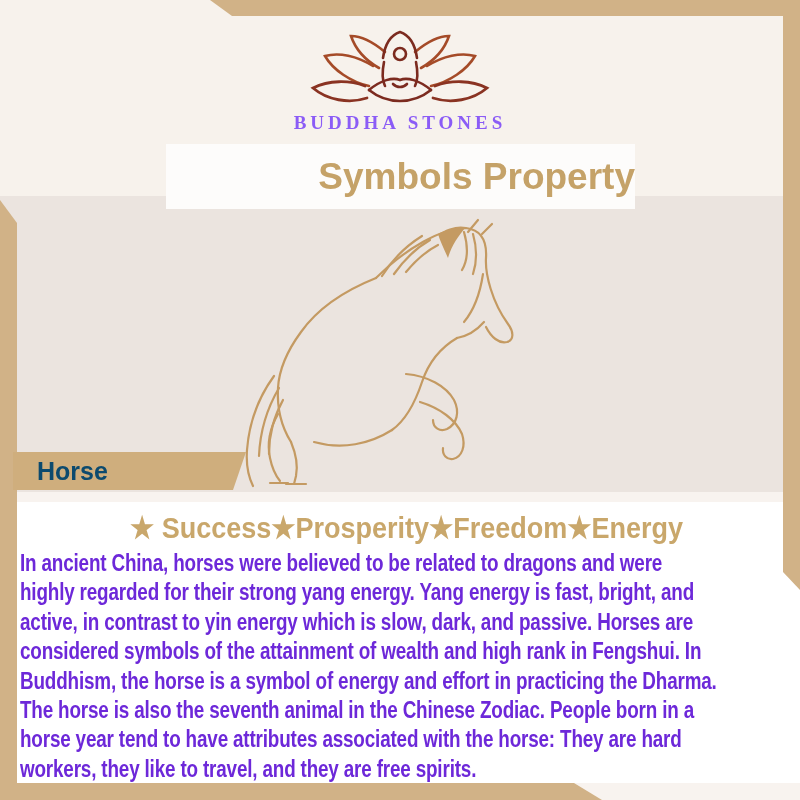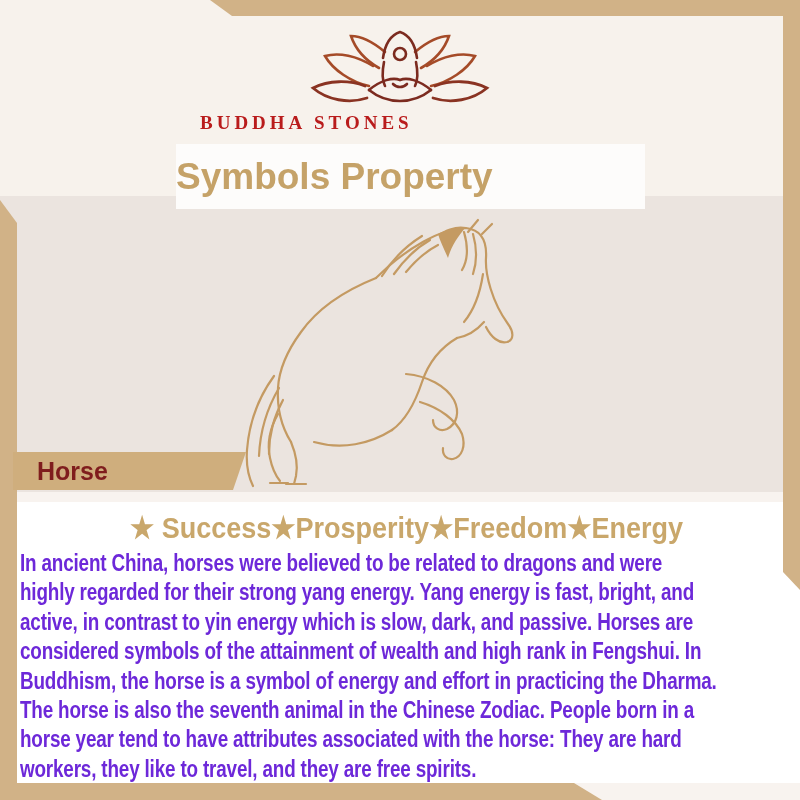--- a/index.html
+++ b/index.html
@@ -18,34 +18,34 @@
   .band-top{left:210px;top:0;width:590px;height:16px;background:#d1b287;
     clip-path:polygon(0 0,100% 0,100% 100%,22px 100%);}
   .strip-right{left:783px;top:0;width:17px;height:590px;background:#d1b287;
     clip-path:polygon(0 0,100% 0,100% 100%,0 calc(100% - 18px));}
   .strip-left{left:0;top:200px;width:17px;height:600px;background:#d1b287;
     clip-path:polygon(0 0,100% 23px,100% 100%,0 100%);}
   .band-bottom{left:0;top:783px;width:602px;height:17px;background:#d1b287;
     clip-path:polygon(0 0,574px 0,100% 100%,0 100%);}
   
   .logo-svg{left:305px;top:26px;width:190px;height:84px;}
-  .brand-name{left:200px;top:112px;width:400px;
+  .brand-name{left:200px;top:112px;width:400px;text-align:center;
     font-family:"Liberation Serif",serif;font-size:19px;font-weight:600;
-    letter-spacing:4px;color:#b91c1c;}
+    letter-spacing:4px;color:#8b5cf6;}
   
-  .heading-box{left:176px;top:144px;width:469px;height:65px;background:#fdfcfb;
-    display:flex;align-items:center;justify-content:flex-start;}
+  .heading-box{left:166px;top:144px;width:469px;height:65px;background:#fdfcfb;
+    display:flex;align-items:center;justify-content:flex-end;}
   .heading-text{font-size:37px;font-weight:700;color:#c5a268;letter-spacing:0;}
   
   .horse-svg{left:230px;top:218px;width:310px;height:272px;}
   
   .zodiac-banner{left:13px;top:452px;width:233px;height:38px;background:#cfae7d;
     clip-path:polygon(0 0,100% 0,calc(100% - 13px) 100%,0 100%);
     display:flex;align-items:center;}
-  .zodiac-label{font-size:25px;font-weight:700;color:#7f1d1d;padding-left:24px;}
+  .zodiac-label{font-size:25px;font-weight:700;color:#0c4a6e;padding-left:24px;}
   
   .traits-line{left:13px;top:510px;width:787px;text-align:center;
     font-size:30px;font-weight:700;color:#c9a76b;
     transform:scaleX(0.9);transform-origin:center;white-space:nowrap;}
   
   .article{left:20px;top:549px;width:775px;color:#6d28d9;}
   .article .line{
     font-size:23px;font-weight:700;line-height:29.4px;white-space:nowrap;
     transform:scaleX(0.82);transform-origin:left center;letter-spacing:-0.2px;}
 </style>

